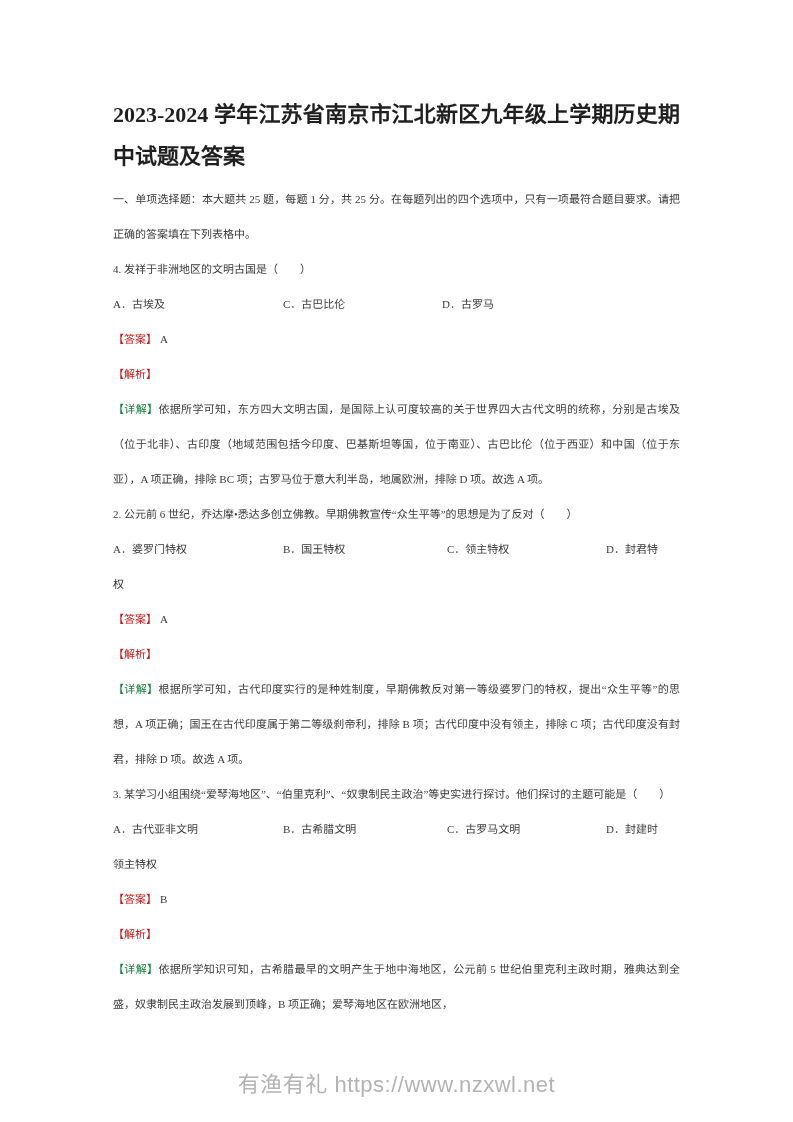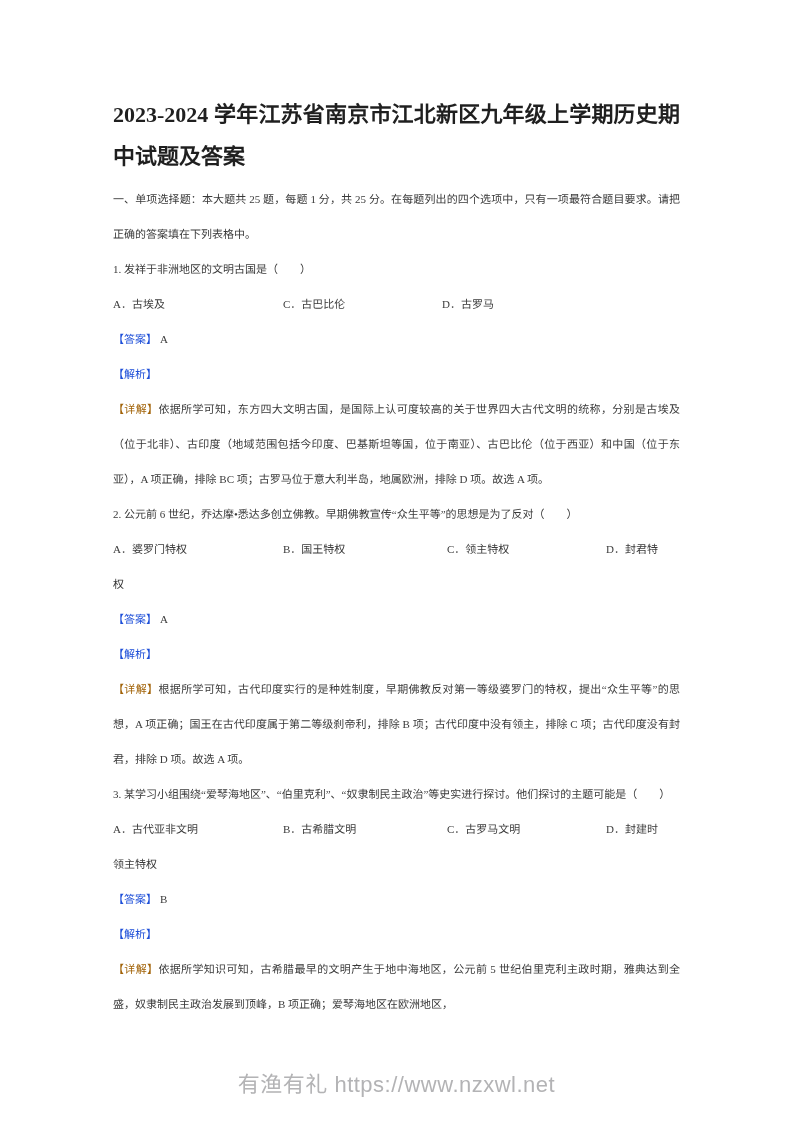--- a/index.html
+++ b/index.html
@@ -33,23 +33,23 @@
     text-justify: inter-ideograph;
   }
 
   .opt-row { display: flex; justify-content: flex-end; }
   .opt { display: block; white-space: nowrap; }
   .opt-a { width: 170px; }
   .opt-b { width: 164px; }
   .opt-c { width: 159px; }
   .opt-d { flex: 1; }
 
-  .blue { color: #1d4ed8; }
+  .blue { color: #b91c1c; }
   .ans-val { margin-left: 3px; }
-  .detail-label { color: #a16207; }
+  .detail-label { color: #15803d; }
 
   .footer {
     position: absolute;
     left: 0; right: 0; bottom: 24px;
     text-align: center;
     font-family: "Liberation Sans", "DejaVu Sans", sans-serif;
     font-size: 22px;
     letter-spacing: 0.5px;
     color: #b3b3b5;
   }
@@ -58,21 +58,21 @@
 <body>
 
 <div class="page">
 
   <h1 class="title">2023-2024 学年江苏省南京市江北新区九年级上学期历史期中试题及答案</h1>
 
   <p class="line">一、单项选择题：本大题共 25 题，每题 1 分，共 25 分。在每题列出的四个选项中，只有一项最符合题目要求。请把正确的答案填在下列表格中。</p>
 
   <div id="questions">
   <div class="question">
-    <p class="line stem">1. 发祥于非洲地区的文明古国是（　　）</p>
+    <p class="line stem">4. 发祥于非洲地区的文明古国是（　　）</p>
     <div class="line opt-row">
           <span class="opt opt-a">A．古埃及</span>
           <span class="opt opt-c">C．古巴比伦</span>
           <span class="opt opt-d">D．古罗马</span>
         </div>
 
     <p class="line answer-row"><span class="blue">【答案】</span><span class="ans-val">A</span></p>
     <p class="line analysis-row"><span class="blue">【解析】</span></p>
     <p class="line detail"><span class="detail-label">【详解】</span><span class="detail-text">依据所学可知，东方四大文明古国，是国际上认可度较高的关于世界四大古代文明的统称，分别是古埃及（位于北非）、古印度（地域范围包括今印度、巴基斯坦等国，位于南亚）、古巴比伦（位于西亚）和中国（位于东亚），A 项正确，排除 BC 项；古罗马位于意大利半岛，地属欧洲，排除 D 项。故选 A 项。</span></p>
   </div>

